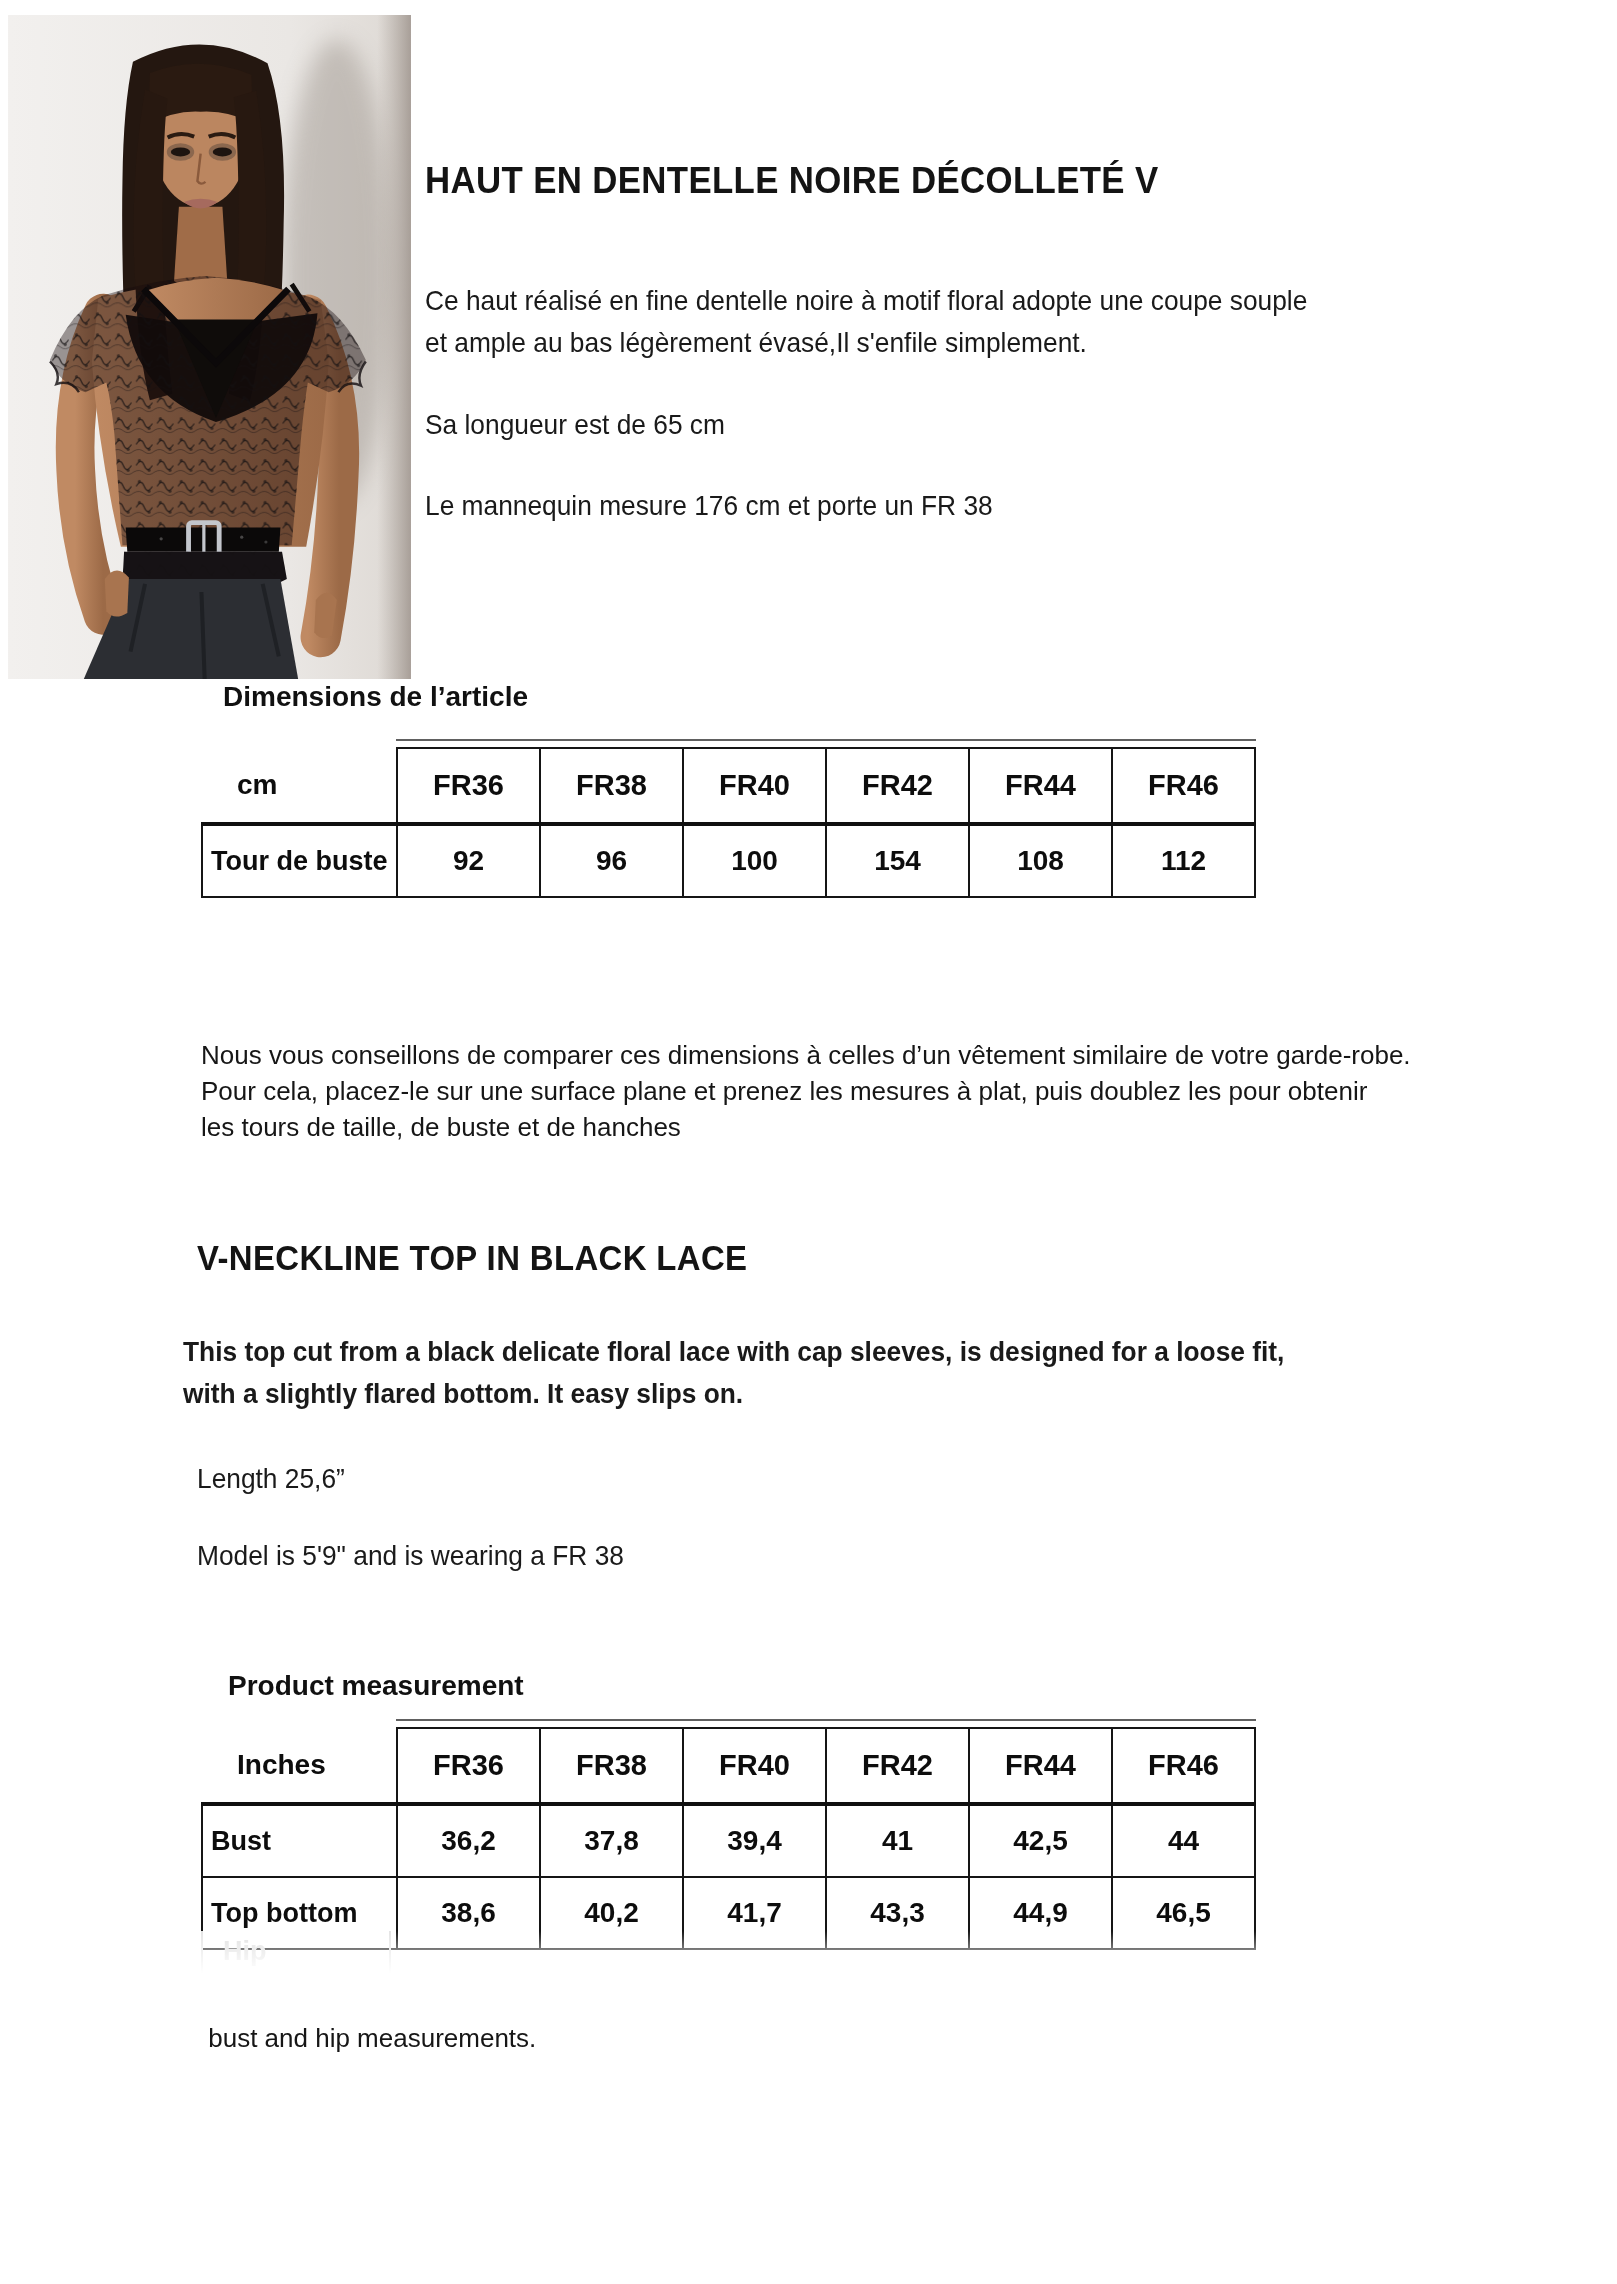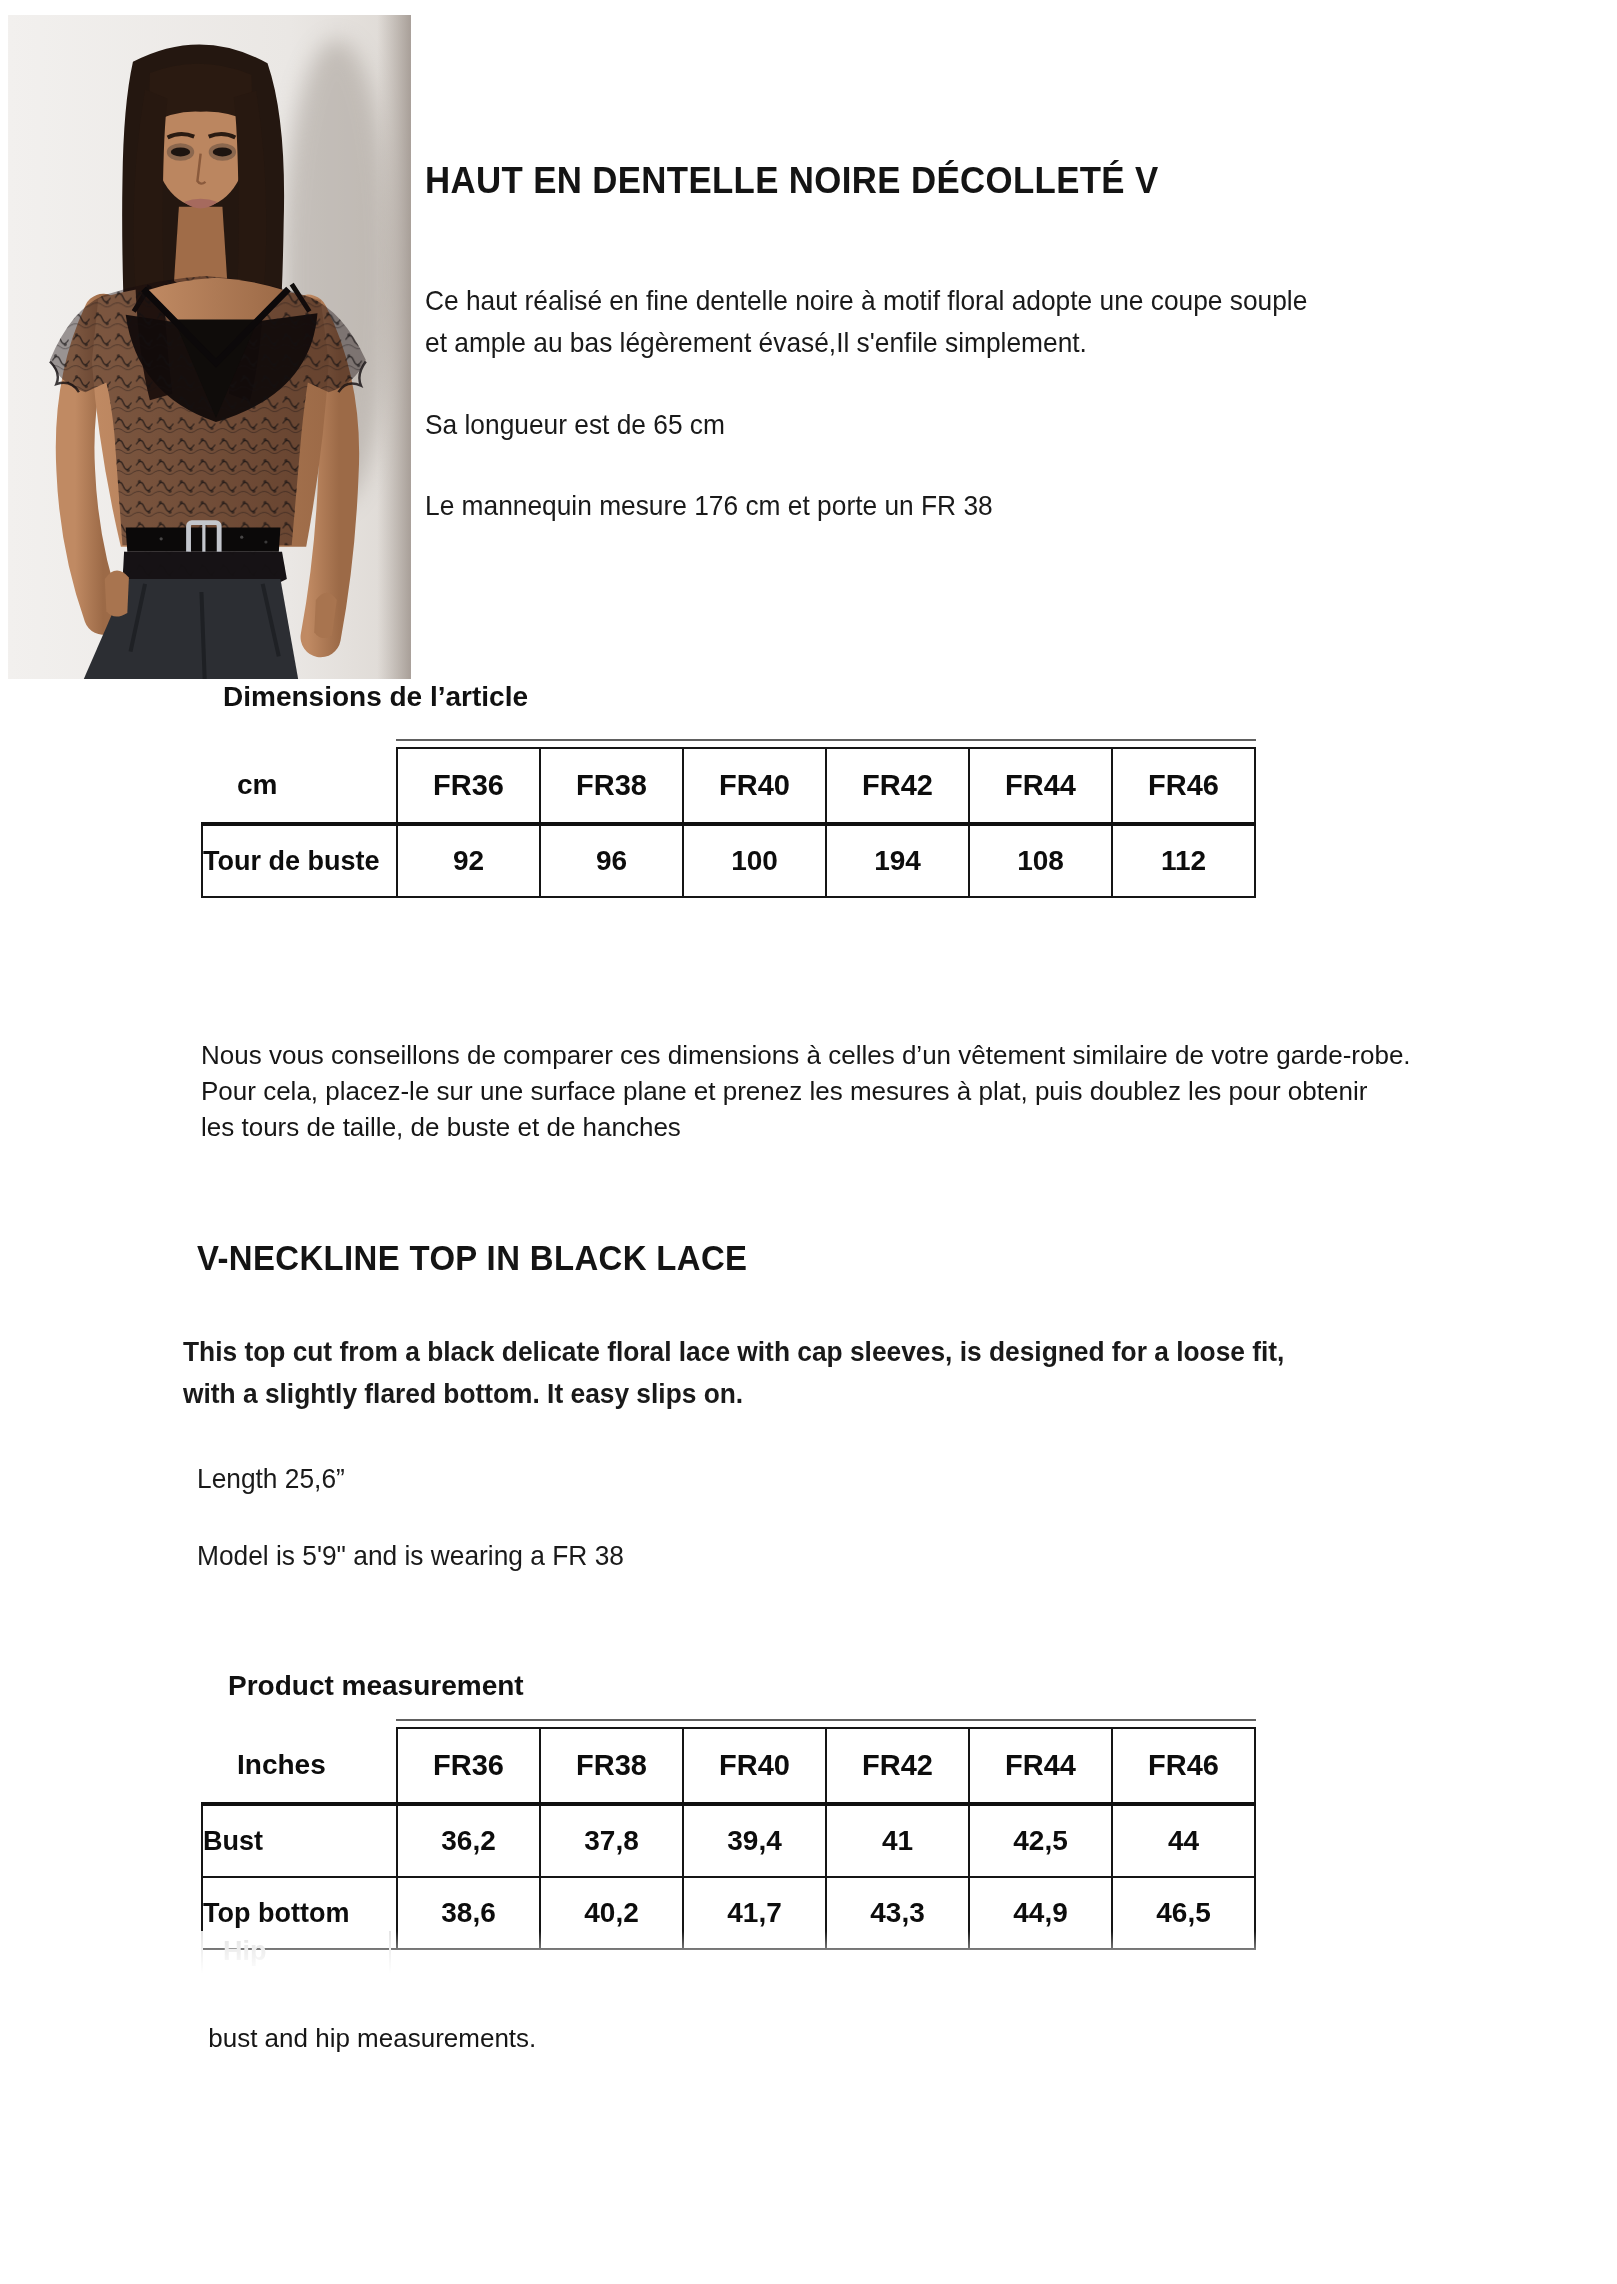--- a/index.html
+++ b/index.html
@@ -37,21 +37,21 @@
   
   .size-table{position:absolute;width:1221px;border-radius:22px;}
   .size-table .topline{
     position:absolute;top:-8px;left:195px;width:860px;height:1.6px;
     background:#2b2b2b;opacity:.75;
   }
   .size-table table{border-collapse:collapse;table-layout:fixed;width:1055px;}
   .size-table th,.size-table td{font-weight:bold;color:#0d0d0d;overflow:hidden;}
   .size-table thead th{height:71px;font-size:29px;border:2.4px solid #151515;border-bottom:none;text-align:center;}
   .size-table thead th.corner{border:none;text-align:left;padding-left:35px;font-size:28px;}
-  .size-table tbody th{height:68px;border:2.4px solid #151515;text-align:left;padding-left:0;font-size:27px;font-weight:bold;}
+  .size-table tbody th{height:68px;border:2.4px solid #151515;text-align:left;padding-left:8px;font-size:27px;font-weight:bold;}
   .size-table tbody td{height:68px;border:2.4px solid #151515;text-align:center;font-size:28px;}
   .size-table tbody tr:first-child th,
   .size-table tbody tr:first-child td{border-top:4px solid #101010;}
   
   .ghost-row{position:absolute;left:201px;top:1931px;width:1055px;height:47px;overflow:hidden;}
   .ghost-row .vline{position:absolute;top:0;width:2.4px;height:47px;background:#e4e4e4;}
   .ghost-row .hip{
     position:absolute;left:22px;top:4.8px;font-size:27px;font-weight:bold;color:#e0e0e0;
   }
   .ghost-row .fade{
@@ -187,21 +187,21 @@
             <th>FR44</th>
             <th>FR46</th>
           </tr>
         </thead>
         <tbody>
           <tr>
             <th>Tour de buste</th>
             <td>92</td>
             <td>96</td>
             <td>100</td>
-            <td>194</td>
+            <td>154</td>
             <td>108</td>
             <td>112</td>
           </tr>
         </tbody>
       </table>
     </div>
 
   <div class="note" style="left:201px;top:1005px;">
       <div class="ln">Nous vous conseillons de comparer ces dimensions à celles d’un vêtement similaire de votre garde-robe.</div>
       <div class="ln">Pour cela, placez-le sur une surface plane et prenez les mesures à plat, puis doublez les pour obtenir</div>

